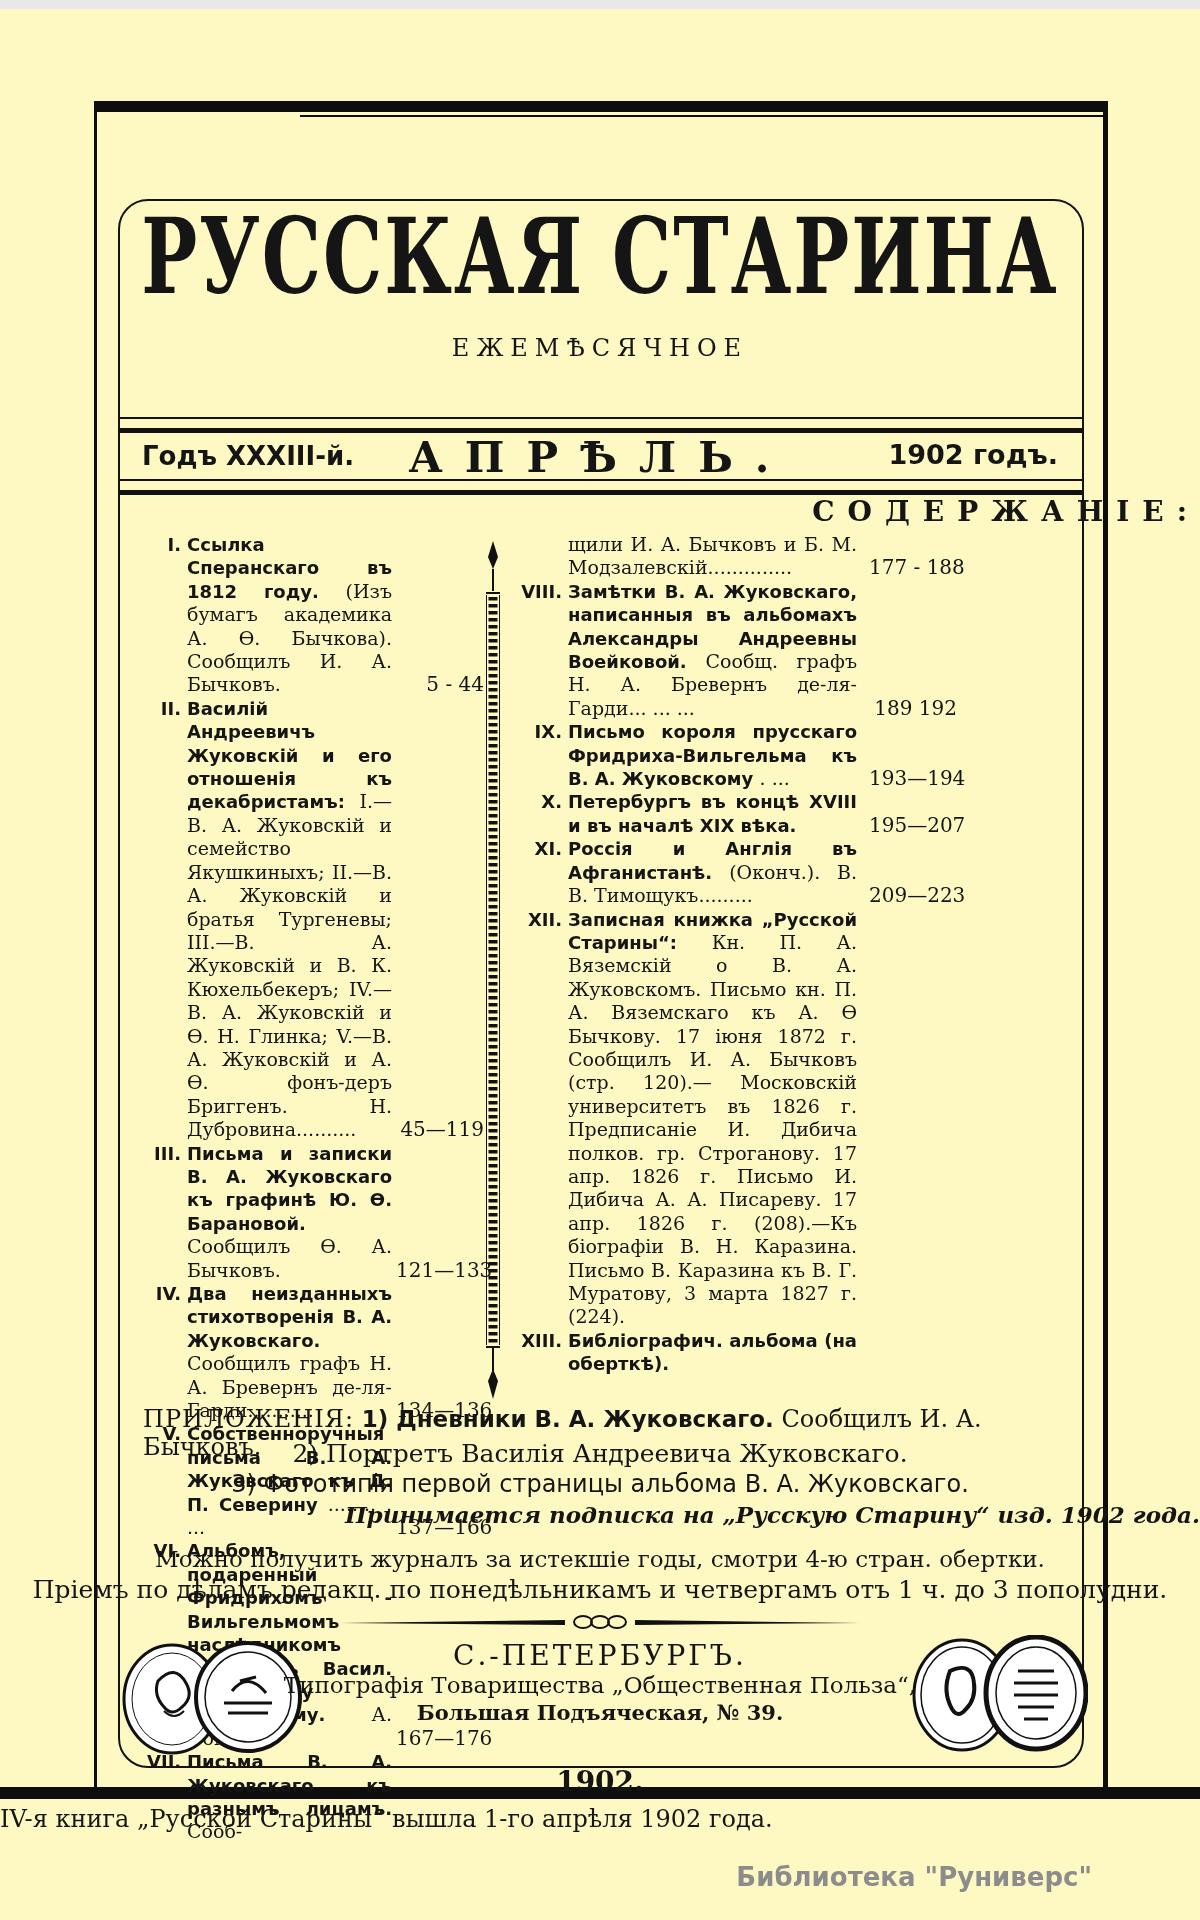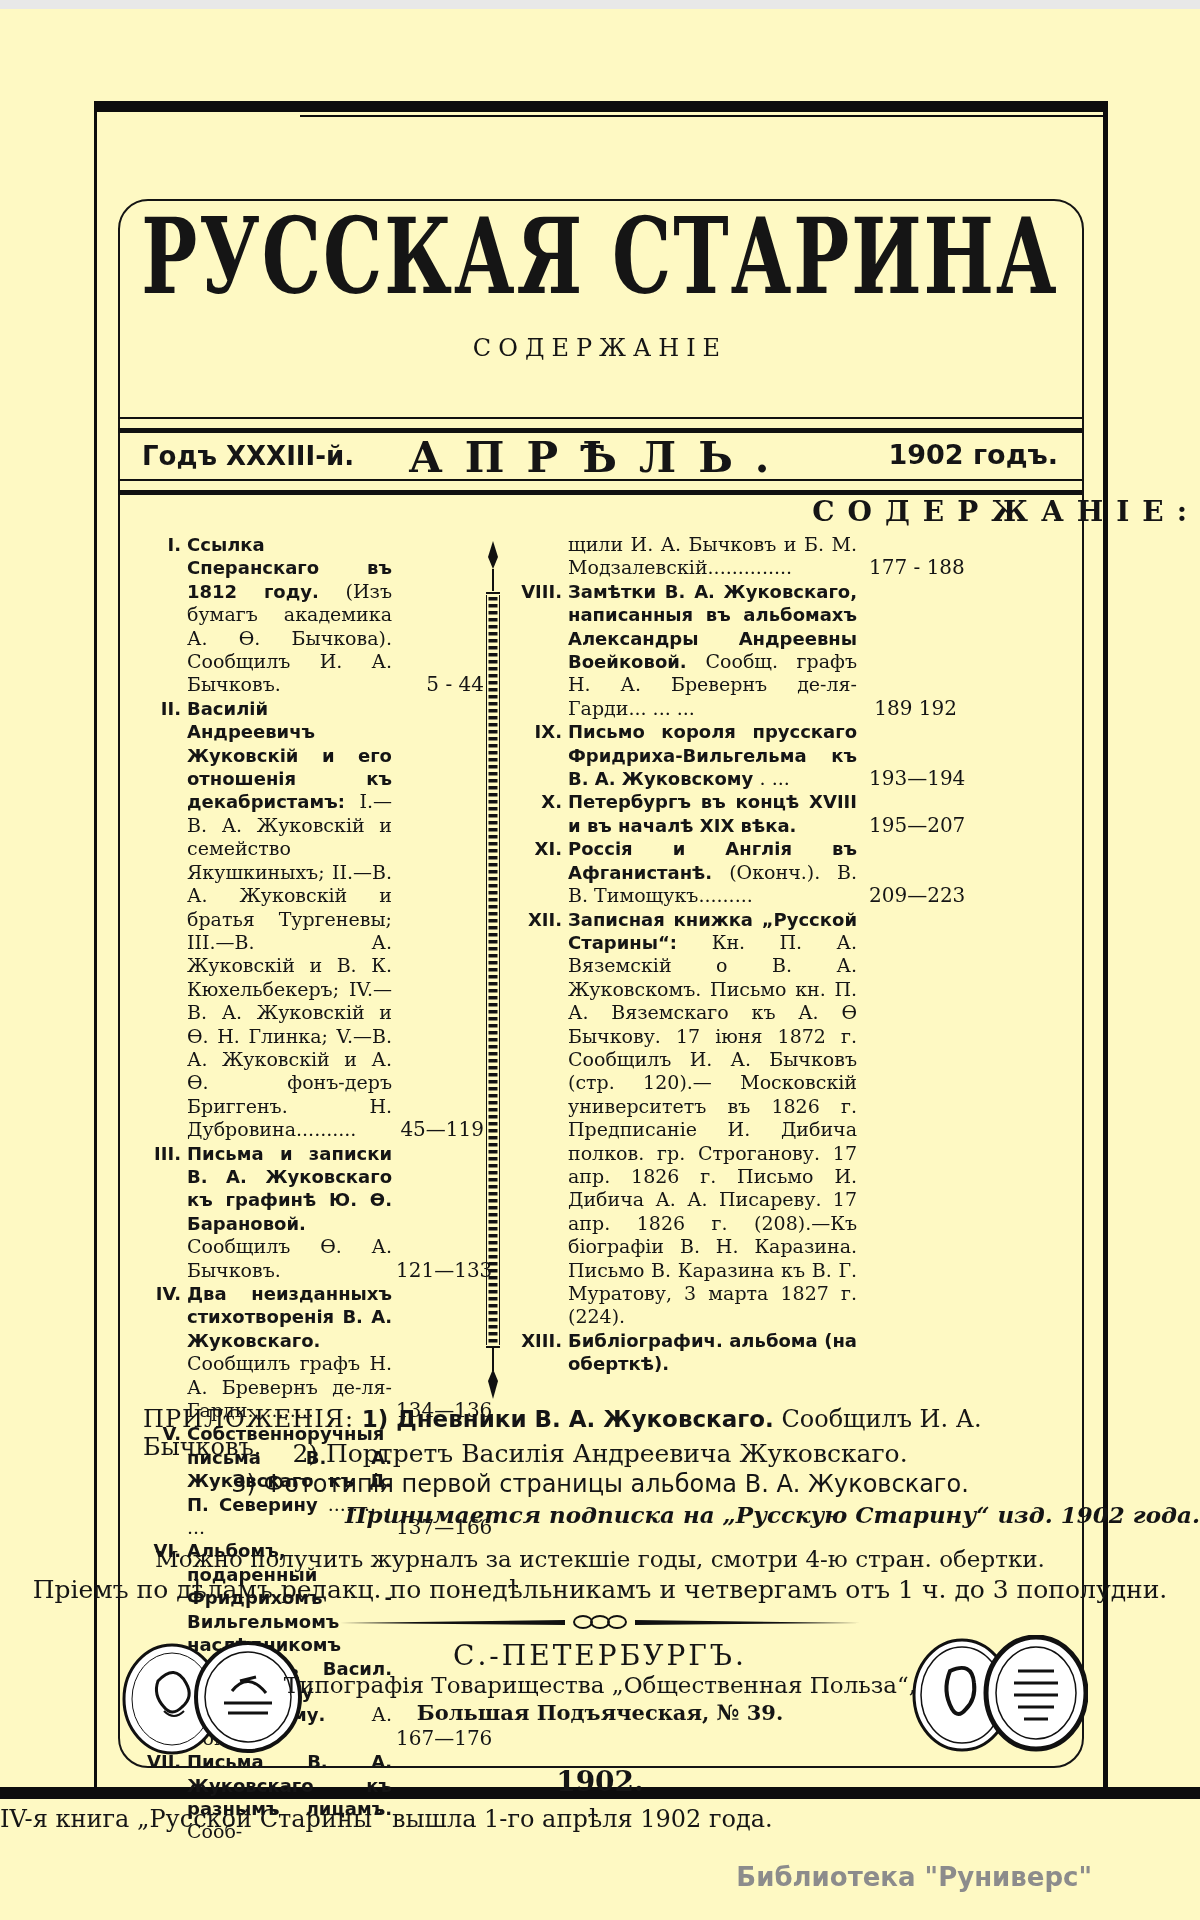--- a/index.html
+++ b/index.html
@@ -63,21 +63,21 @@
   <div class="abs bar" style="left:300px;top:106px;width:807px;height:2px;"></div>
   <div class="abs bar" style="left:94px;top:92px;width:3px;height:1698px;"></div>
   <div class="abs bar" style="left:1103px;top:92px;width:5px;height:1698px;"></div>
   <div class="abs bar" style="left:0;top:1778px;width:1200px;height:12px;"></div>
 
   <div class="frame"></div>
 
   <div class="abs masthead-title">
     <span>РУССКАЯ СТАРИНА</span>
   </div>
-  <div class="abs sub1">СОДЕРЖАНІЕ</div>
+  <div class="abs sub1">ЕЖЕМѢСЯЧНОЕ</div>
 
   <div class="abs rule2" style="top:408px;"></div>
 
   <div class="abs issue-row-left">Годъ XXXIII-й.</div>
   <div class="abs issue-row-month">АПРѢЛЬ.</div>
   <div class="abs issue-row-year">1902 годъ.</div>
 
   <div class="abs rule2" style="top:470px;"></div>
 
   <div class="abs toc-heading">СОДЕРЖАНІЕ:</div>

